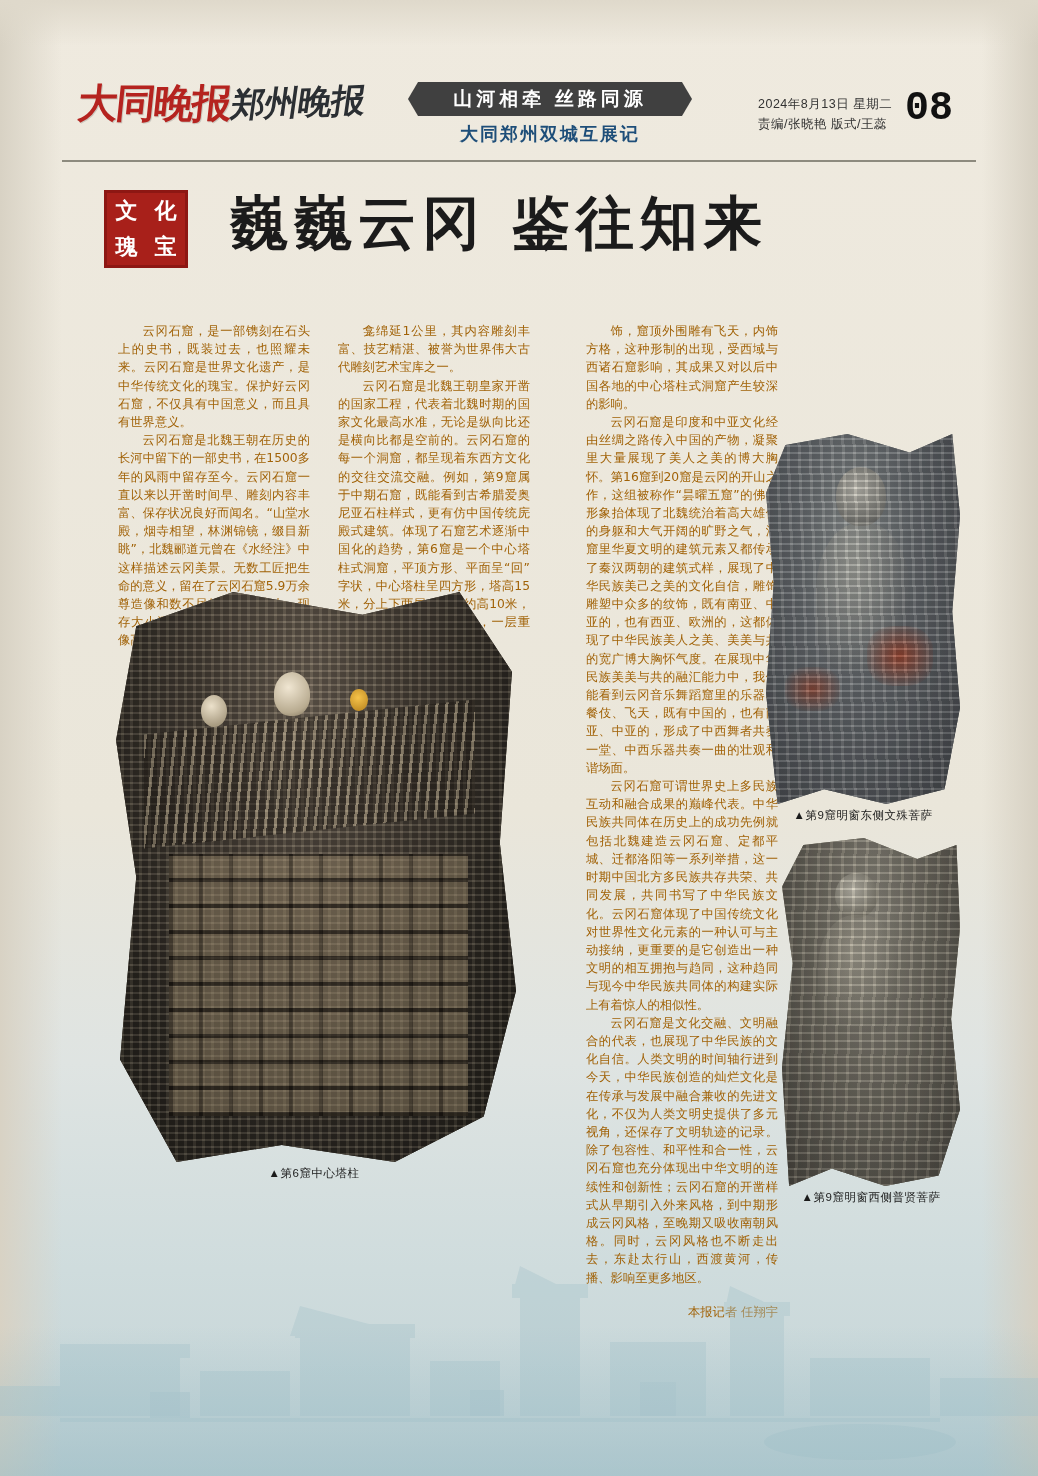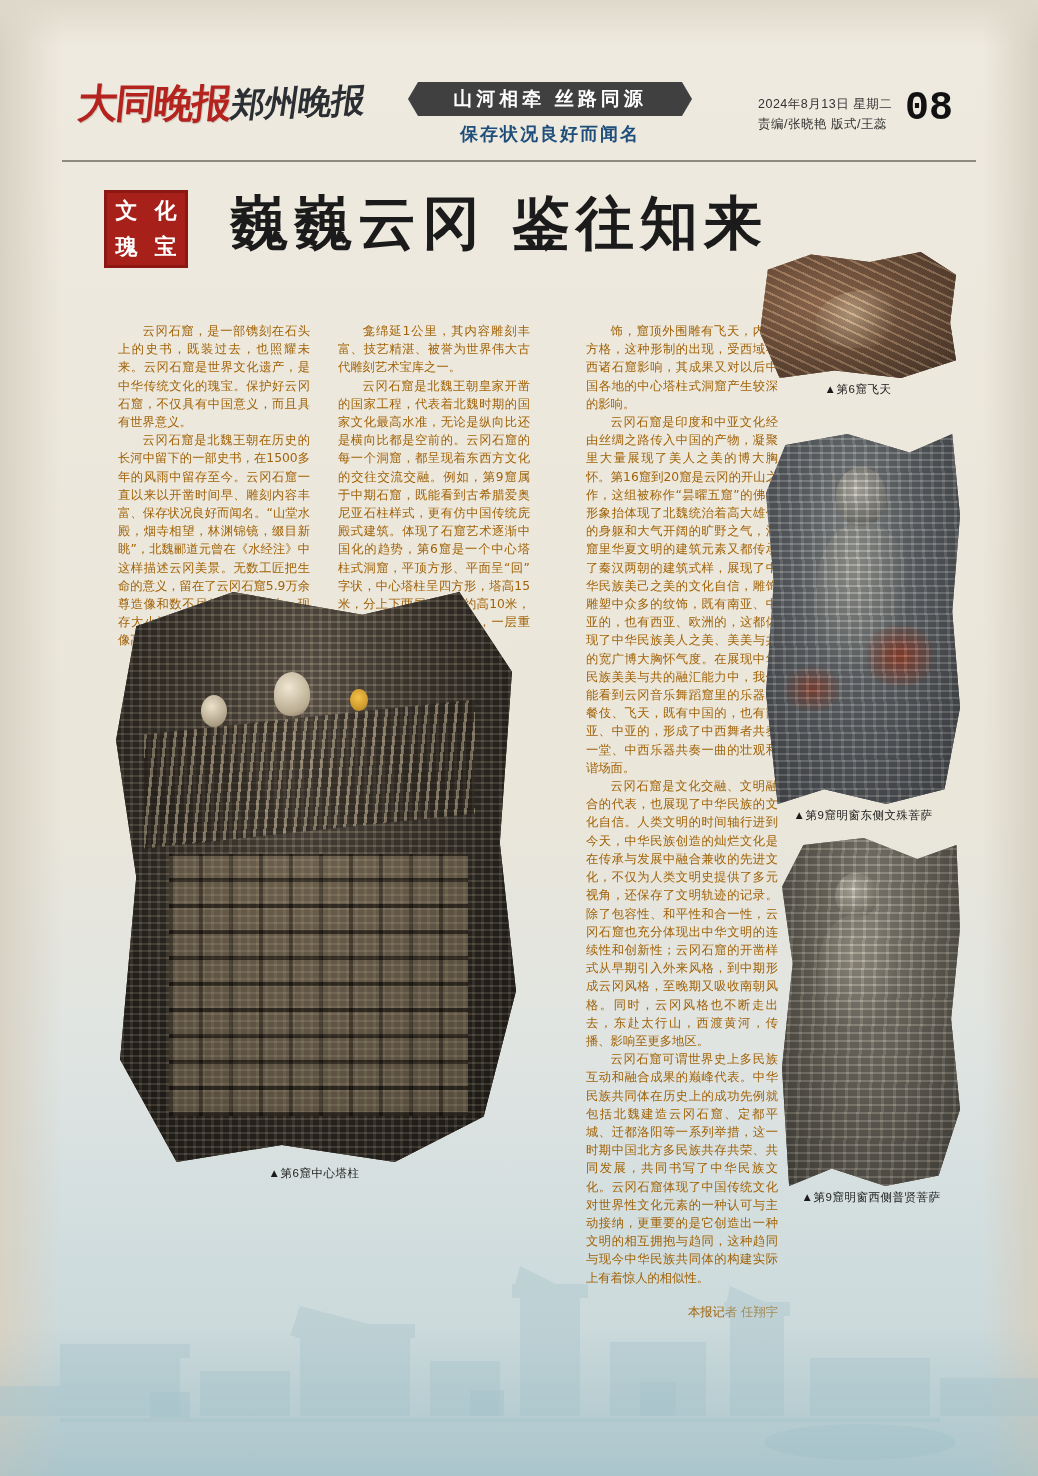--- a/index.html
+++ b/index.html
@@ -330,21 +330,21 @@
 <div class="page">
   <div class="paper-bg"></div>
   <div class="paper-left-tint"></div>
   <div class="paper-right-tint"></div>
   <div class="paper-top-tint"></div>
 
   <div class="masthead">
     <div class="logo-main">大同晚报</div>
     <div class="logo-sub">郑州晚报</div>
     <div class="banner">山河相牵 丝路同源</div>
-    <div class="banner-caption">保存状况良好而闻名</div>
+    <div class="banner-caption">大同郑州双城互展记</div>
     <div class="issue-line1">2024年8月13日  星期二</div>
     <div class="issue-line2">责编/张晓艳  版式/王蕊</div>
     <div class="page-number">08</div>
   </div>
   <div class="rule-top"></div>
 
   <div class="seal">
     <div class="seal-grid">
       <span>文</span>
       <span>化</span>
@@ -362,44 +362,37 @@
   </div>
 
   <div class="col col2">
     <p>龛绵延1公里，其内容雕刻丰富、技艺精湛、被誉为世界伟大古代雕刻艺术宝库之一。</p>
     <p>云冈石窟是北魏王朝皇家开凿的国家工程，代表着北魏时期的国家文化最高水准，无论是纵向比还是横向比都是空前的。云冈石窟的每一个洞窟，都呈现着东西方文化的交往交流交融。例如，第9窟属于中期石窟，既能看到古希腊爱奥尼亚石柱样式，更有仿中国传统庑殿式建筑。体现了石窟艺术逐渐中国化的趋势，第6窟是一个中心塔柱式洞窟，平顶方形、平面呈“回”字状，中心塔柱呈四方形，塔高15米，分上下两层，下层约高10米，上层约高5米，比例匀称，一层重叠错落</p>
   </div>
 
   <div class="col col3">
     <p>饰，窟顶外围雕有飞天，内饰方格，这种形制的出现，受西域与西诸石窟影响，其成果又对以后中国各地的中心塔柱式洞窟产生较深的影响。</p>
     <p>云冈石窟是印度和中亚文化经由丝绸之路传入中国的产物，凝聚里大量展现了美人之美的博大胸怀。第16窟到20窟是云冈的开山之作，这组被称作“昙曜五窟”的佛祖形象抬体现了北魏统治着高大雄伟的身躯和大气开阔的旷野之气，洞窟里华夏文明的建筑元素又都传承了秦汉两朝的建筑式样，展现了中华民族美己之美的文化自信，雕饰雕塑中众多的纹饰，既有南亚、中亚的，也有西亚、欧洲的，这都体现了中华民族美人之美、美美与共的宽广博大胸怀气度。在展现中华民族美美与共的融汇能力中，我们能看到云冈音乐舞蹈窟里的乐器和餐伎、飞天，既有中国的，也有南亚、中亚的，形成了中西舞者共奏一堂、中西乐器共奏一曲的壮观和谐场面。</p>
+    <p>云冈石窟可谓世界史上多民族互动和融合成果的巅峰代表。中华民族共同体在历史上的成功先例就包括北魏建造云冈石窟、定都平城、迁都洛阳等一系列举措，这一时期中国北方多民族共存共荣、共同发展，共同书写了中华民族文化。云冈石窟体现了中国传统文化对世界性文化元素的一种认可与主动接纳，更重要的是它创造出一种文明的相互拥抱与趋同，这种趋同与现今中华民族共同体的构建实际上有着惊人的相似性。</p>
     <p>云冈石窟是文化交融、文明融合的代表，也展现了中华民族的文化自信。人类文明的时间轴行进到今天，中华民族创造的灿烂文化是在传承与发展中融合兼收的先进文化，不仅为人类文明史提供了多元视角，还保存了文明轨迹的记录。除了包容性、和平性和合一性，云冈石窟也充分体现出中华文明的连续性和创新性；云冈石窟的开凿样式从早期引入外来风格，到中期形成云冈风格，至晚期又吸收南朝风格。同时，云冈风格也不断走出去，东赴太行山，西渡黄河，传播、影响至更多地区。</p>
-    <p>云冈石窟可谓世界史上多民族互动和融合成果的巅峰代表。中华民族共同体在历史上的成功先例就包括北魏建造云冈石窟、定都平城、迁都洛阳等一系列举措，这一时期中国北方多民族共存共荣、共同发展，共同书写了中华民族文化。云冈石窟体现了中国传统文化对世界性文化元素的一种认可与主动接纳，更重要的是它创造出一种文明的相互拥抱与趋同，这种趋同与现今中华民族共同体的构建实际上有着惊人的相似性。</p>
     <div class="byline">本报记者 任翔宇</div>
   </div>
 
   <div class="figure fig1">
     <div class="fig-img">
       <div class="texture"></div>
       <div class="roof"></div>
       <div class="niches"></div>
       <div class="buddha"></div>
       <div class="buddha2"></div>
       <div class="lamp"></div>
     </div>
     <div class="caption">▲第6窟中心塔柱</div>
   </div>
 
-  <div class="figure fig2">
-    <div class="fig-img">
-      <div class="shape"></div>
-      <div class="texture"></div>
-    </div>
-    <div class="caption">▲第6窟飞天</div>
-  </div>
 
   <div class="figure fig3">
     <div class="fig-img">
       <div class="figurehead"></div>
       <div class="body"></div>
       <div class="redpatch"></div>
       <div class="redpatch2"></div>
       <div class="texture"></div>
     </div>
     <div class="caption">▲第9窟明窗东侧文殊菩萨</div>

